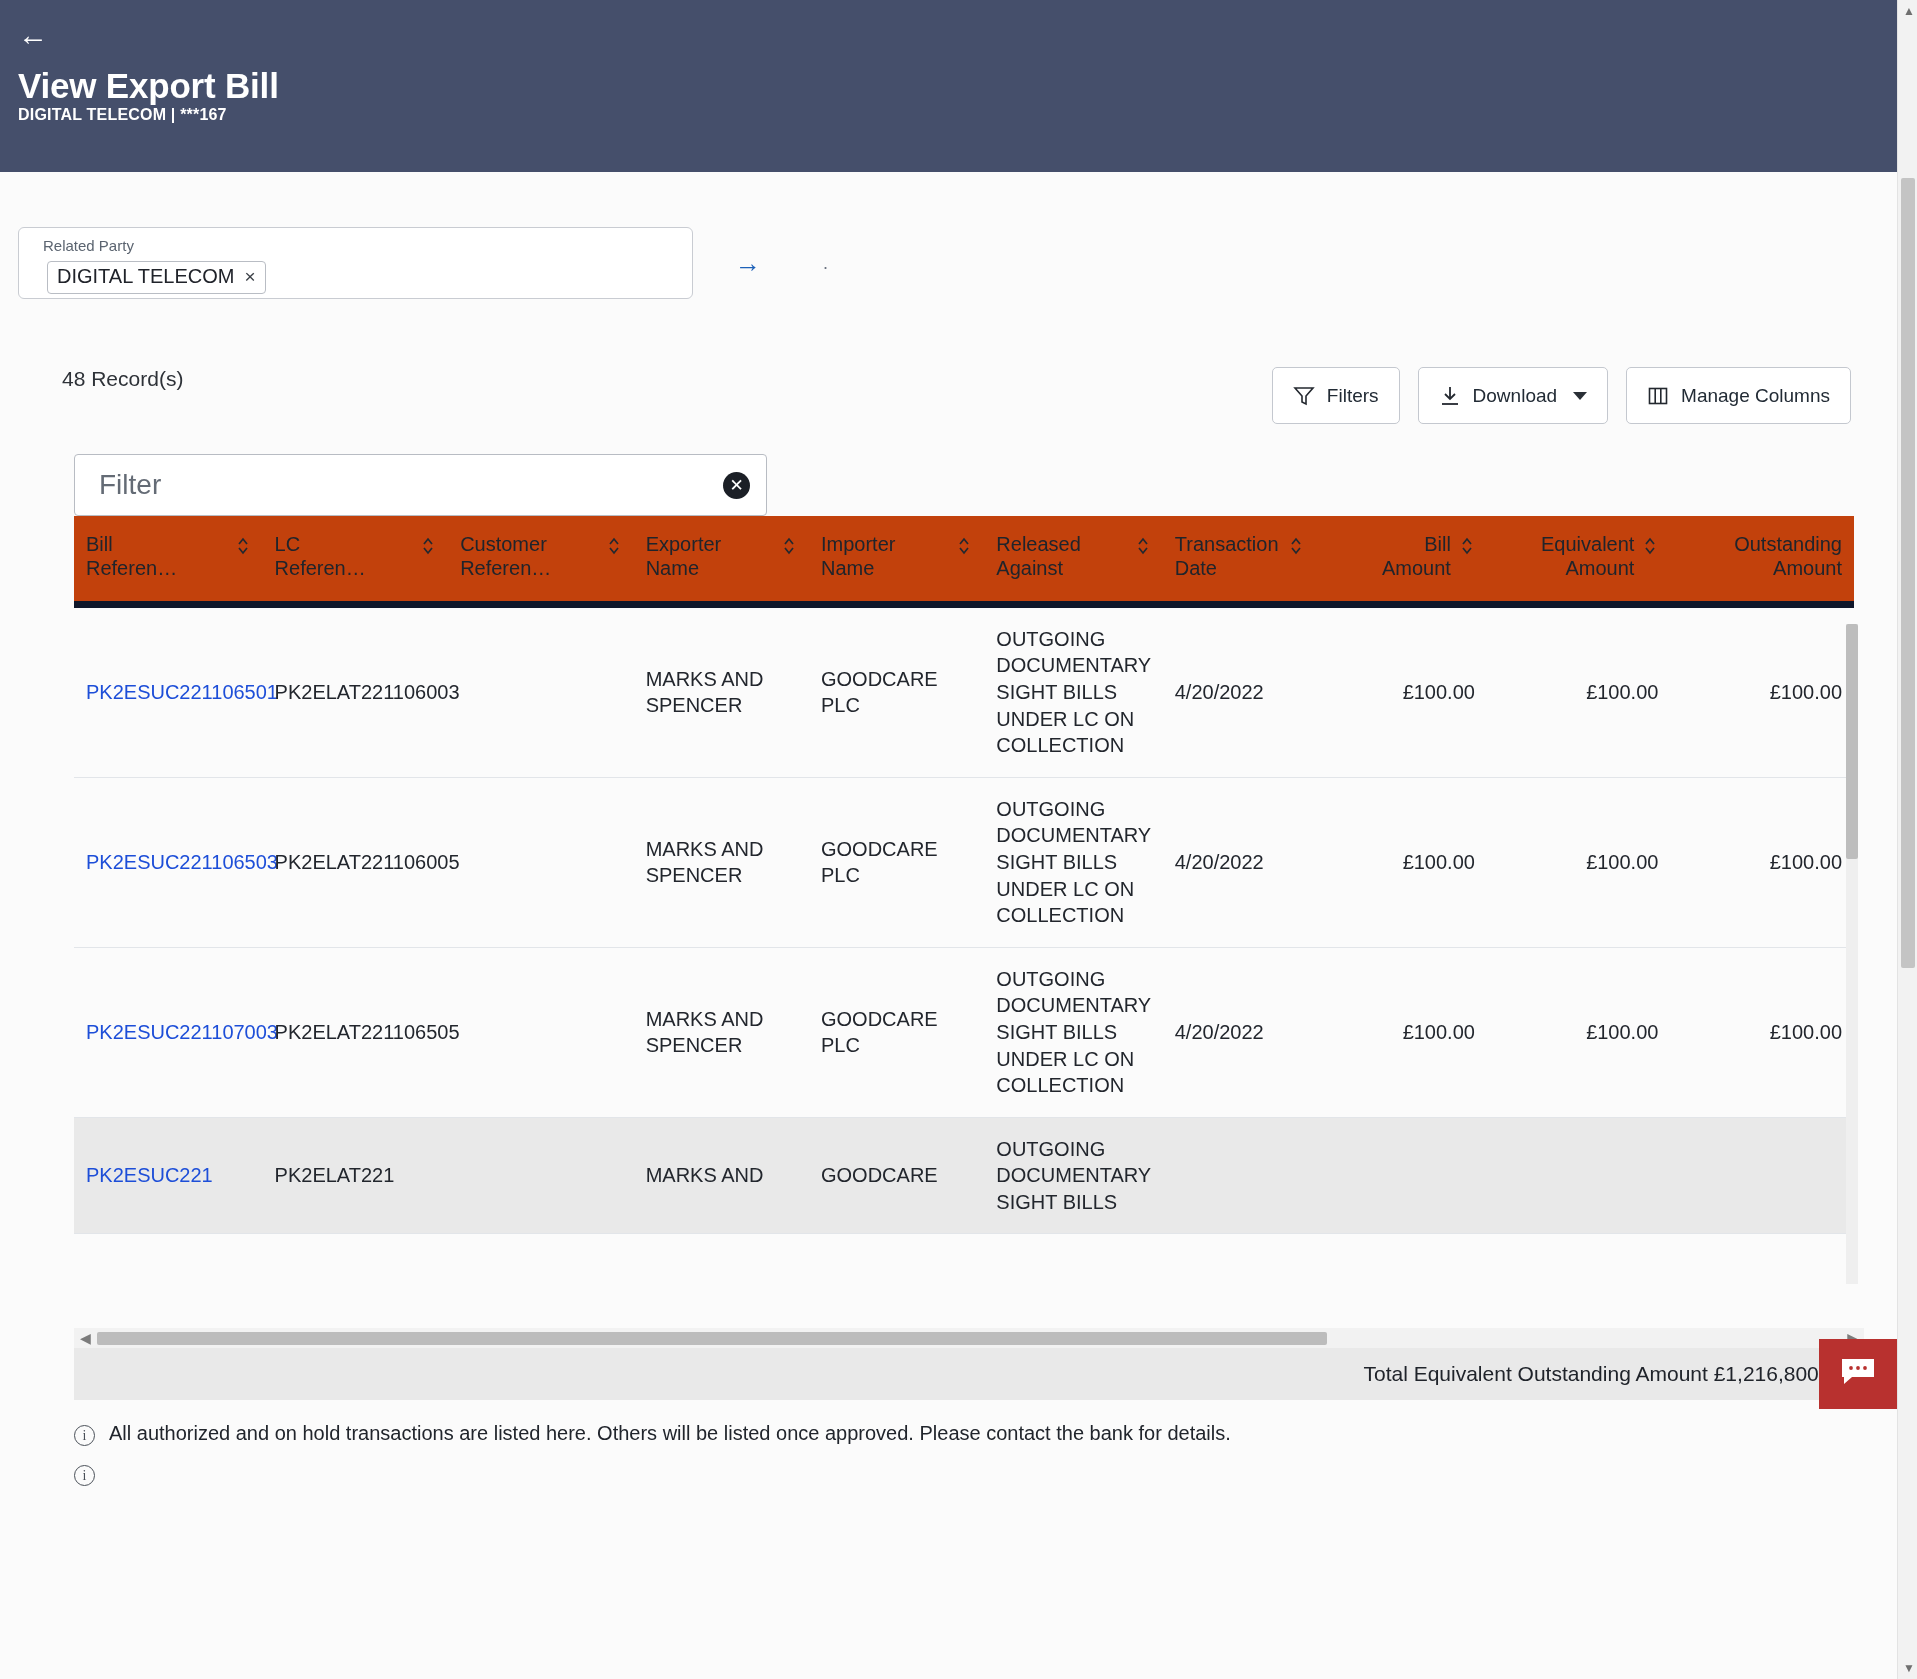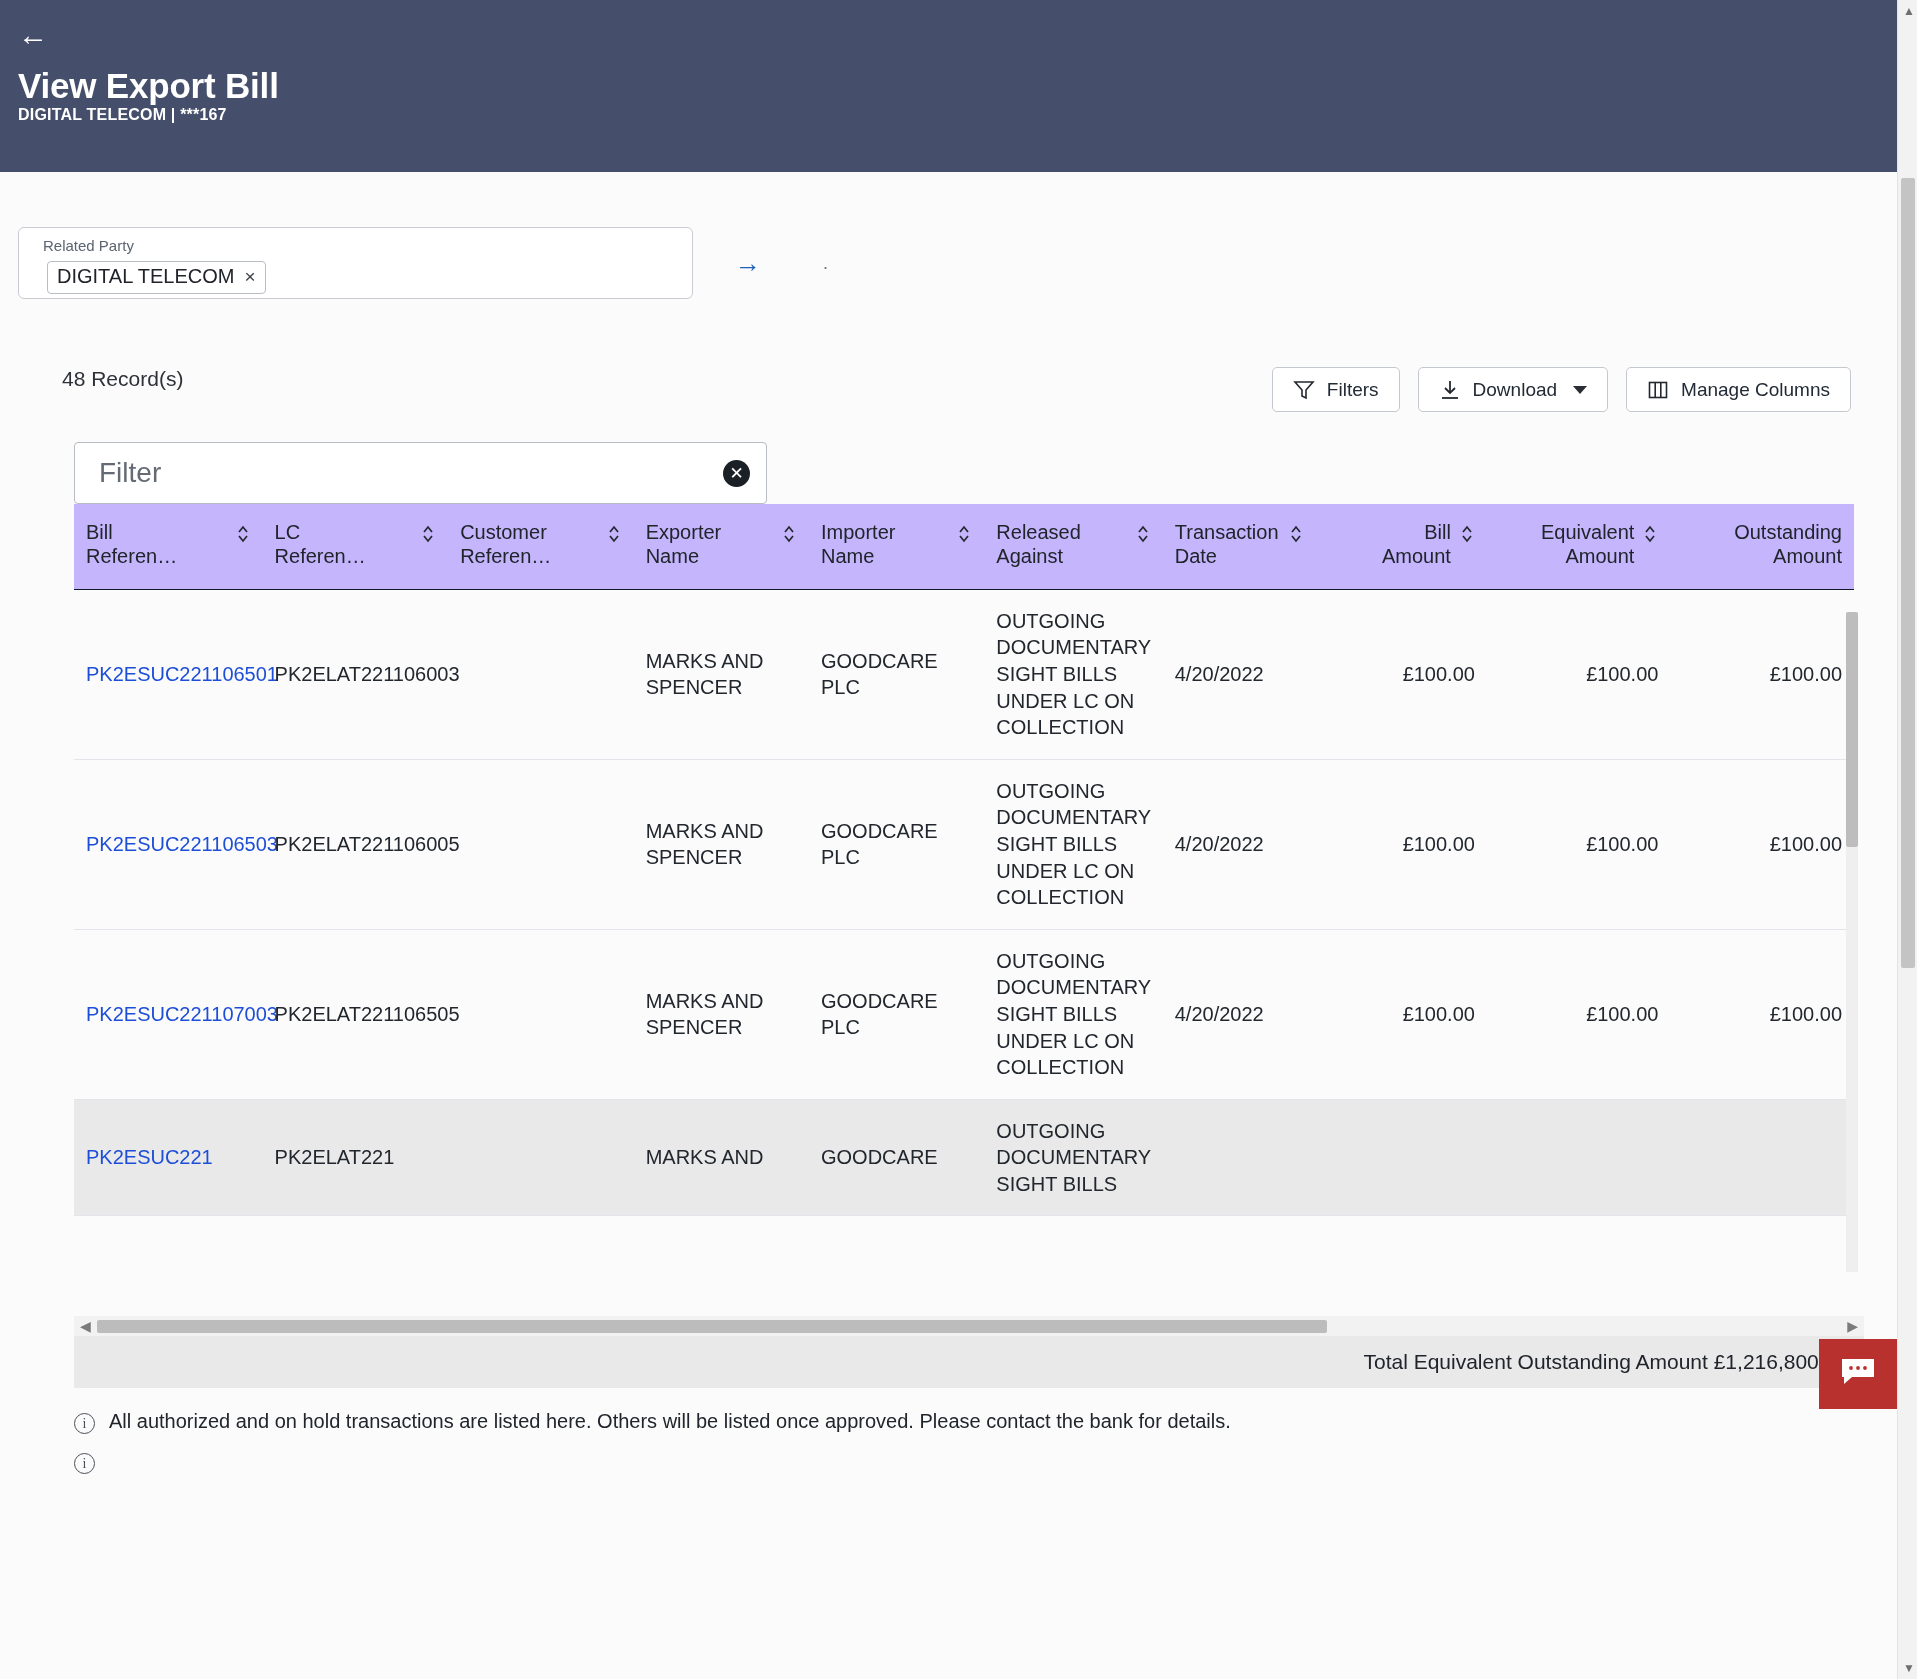--- a/index.html
+++ b/index.html
@@ -113,21 +113,21 @@
   .record-count {
     font-size: 21px;
     color: #2e3238;
     padding-left: 44px;
   }
   .tool-buttons { display: flex; gap: 18px; padding-right: 48px; }
   .tbtn {
     border: 1px solid #c4c8cf;
     border-radius: 5px;
     background: #ffffff;
-    height: 45px;
+    height: 57px;
     display: flex;
     align-items: center;
     gap: 12px;
     padding: 0 20px;
     font-size: 19px;
     color: #222b35;
     cursor: pointer;
   }
   .tbtn svg { display: block; }
   .caret {
@@ -176,28 +176,28 @@
     margin-left: 56px;
     margin-right: 24px;
     position: relative;
   }
   table.grid {
     border-collapse: collapse;
     width: 1780px;
     table-layout: fixed;
   }
   table.grid thead th {
-    border-bottom: 1px solid #0f172a;
+    border-bottom: 7px solid #0f172a;
     vertical-align: top;
     padding: 16px 12px 20px 12px;
     font-size: 20px;
     font-weight: normal;
     color: #20242b;
     text-align: left;
-    background: #c4b5fd;
+    background: #c2410c;
   }
   .th-inner { display: flex; align-items: flex-start; justify-content: space-between; gap: 8px; }
   .th-label { line-height: 1.22; }
   .th-label.right { text-align: right; width: 100%; }
   .sort-ico { flex: 0 0 auto; margin-top: 3px; }
   table.grid tbody td {
     border-bottom: 1px solid #e2e5e9;
     padding: 18px 12px;
     font-size: 20px;
     color: #22262d;

